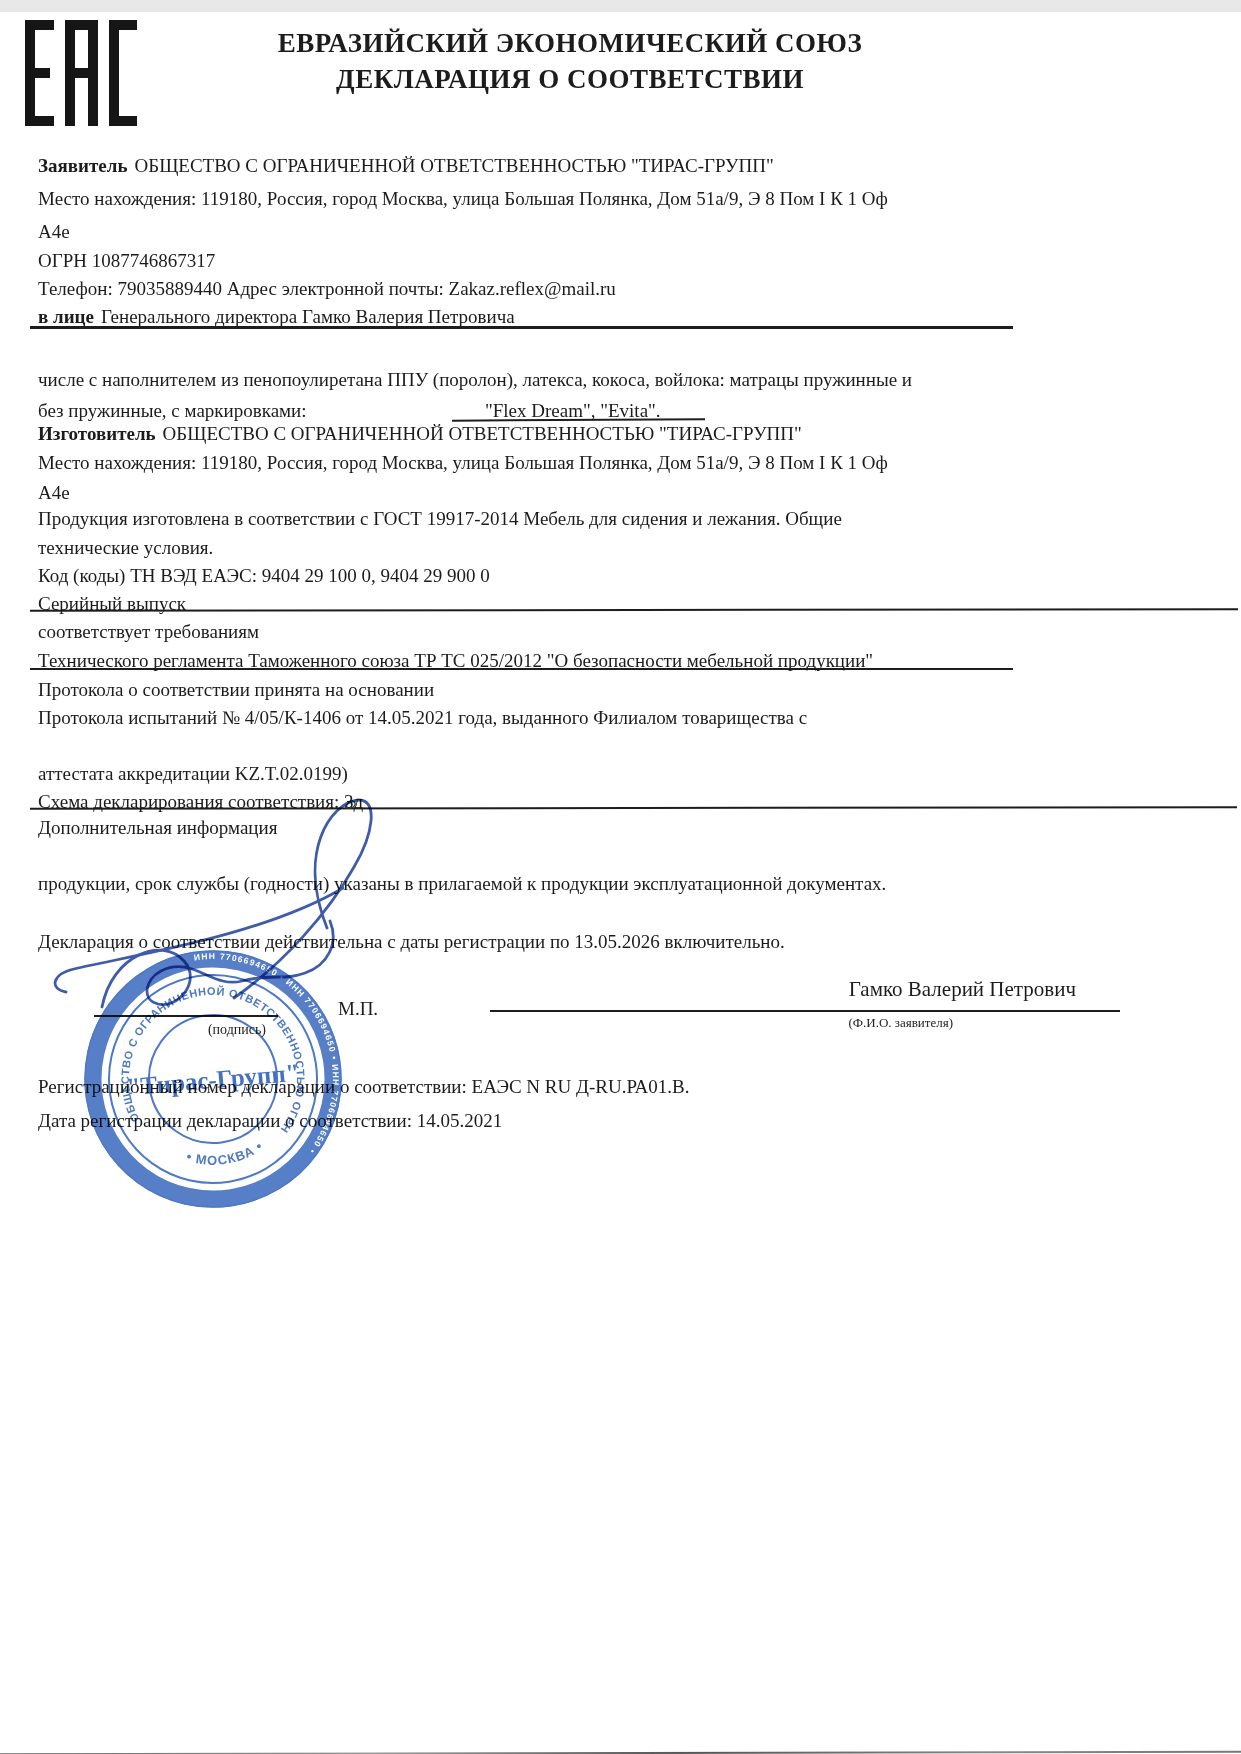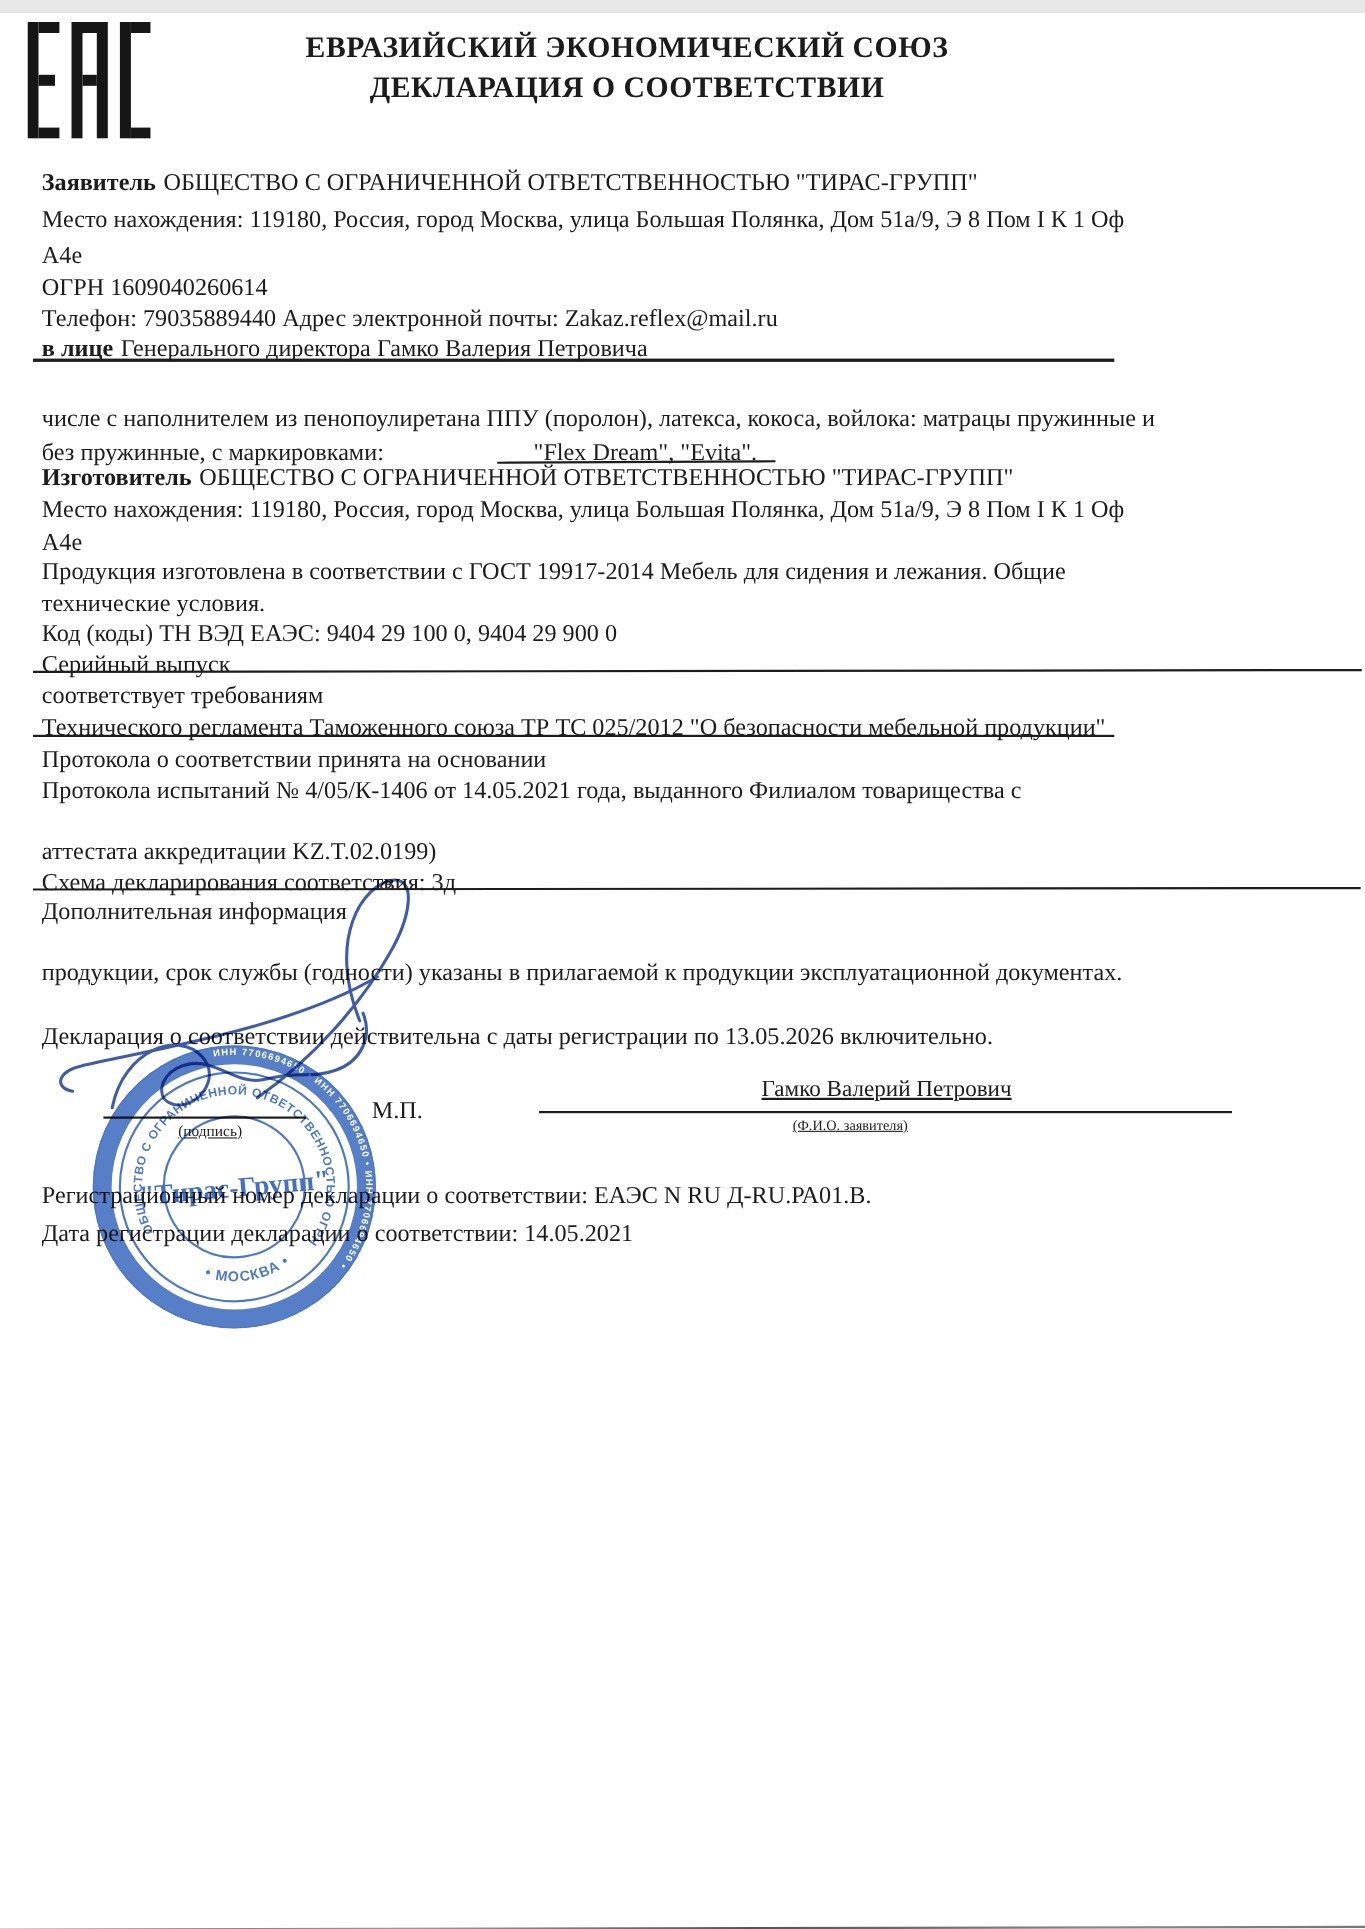--- a/index.html
+++ b/index.html
@@ -6,28 +6,28 @@
   .page{
     position:relative;
     width:1241px;height:1754px;
     margin:12px auto;
     background:#ffffff;
     font-family:"Liberation Serif","DejaVu Serif",serif;
     color:#1c1c1c;
     overflow:hidden;
   }
   .abs{position:absolute;white-space:nowrap;}
-  .t{font-size:22px;line-height:26px;}
+  .t{font-size:19px;line-height:26px;}
   .b{font-weight:normal;}
   .lead{font-weight:bold;margin-right:7px;}
   .rule{position:absolute;background:#1d1d1d;}
   .title{position:absolute;left:110px;width:920px;text-align:center;
          font-weight:bold;font-size:27px;letter-spacing:.5px;}
   .cap{font-size:13px;color:#222;}
-  .center{text-align:center;white-space:nowrap;text-decoration:underline;}
+  .center{text-align:right;white-space:nowrap;}
   .stamp-wrap{position:absolute;left:74px;top:928px;width:278px;height:278px;
               mix-blend-mode:multiply;opacity:.92;}
   .sig-wrap{position:absolute;left:42px;top:781px;width:352px;height:248px;
             mix-blend-mode:multiply;opacity:.9;}
   .stray{position:absolute;left:344px;top:786px;width:14px;height:14px;}
   .scanline{position:absolute;left:0;top:1740px;width:1241px;height:2px;
             background:linear-gradient(90deg,#666,#999 30%,#555 55%,#888 80%,#777);
             transform:rotate(-0.12deg);}
 </style>
 </head>
@@ -52,21 +52,21 @@
   </svg>
 
   <div class="title" style="top:16px">ЕВРАЗИЙСКИЙ ЭКОНОМИЧЕСКИЙ СОЮЗ</div>
   <div class="title" style="top:52px">ДЕКЛАРАЦИЯ О СООТВЕТСТВИИ</div>
 
   <div class="abs t" style="left:38px;top:141px">
     <span class="lead">Заявитель</span><span>ОБЩЕСТВО С ОГРАНИЧЕННОЙ ОТВЕТСТВЕННОСТЬЮ "ТИРАС-ГРУПП"</span>
   </div>
   <div class="abs t" style="left:38px;top:174px">Место нахождения: 119180, Россия, город Москва, улица Большая Полянка, Дом 51а/9, Э 8 Пом I К 1 Оф</div>
   <div class="abs t" style="left:38px;top:207px">А4е</div>
-  <div class="abs t" style="left:38px;top:236px">ОГРН 1609040260614</div>
+  <div class="abs t" style="left:38px;top:236px">ОГРН 1087746867317</div>
   <div class="abs t" style="left:38px;top:264px">Телефон: 79035889440 Адрес электронной почты: Zakaz.reflex@mail.ru</div>
   <div class="abs t" style="left:38px;top:292px">
     <span class="lead">в лице</span><span>Генерального директора Гамко Валерия Петровича</span>
   </div>
 
   <div class="rule" style="left:30px;top:314px;width:983px;height:3px"></div>
 
   <div class="abs t" style="left:38px;top:355px">числе с наполнителем из пенопоулиретана ППУ (поролон), латекса, кокоса, войлока: матрацы пружинные и</div>
   <div class="abs t" style="left:38px;top:386px">без пружинные, с маркировками:</div>
   <div class="abs t" style="left:485px;top:386px">"Flex Dream", "Evita".</div>

